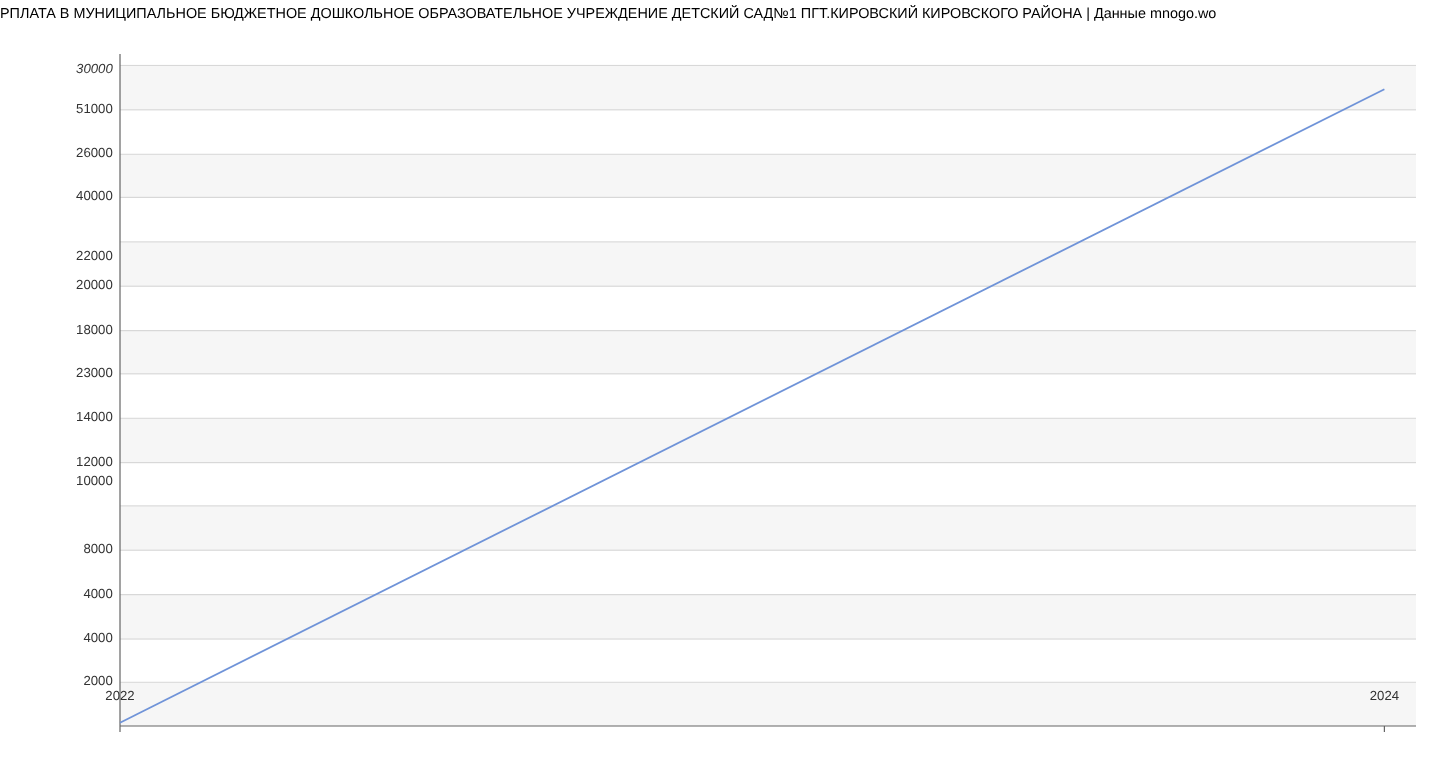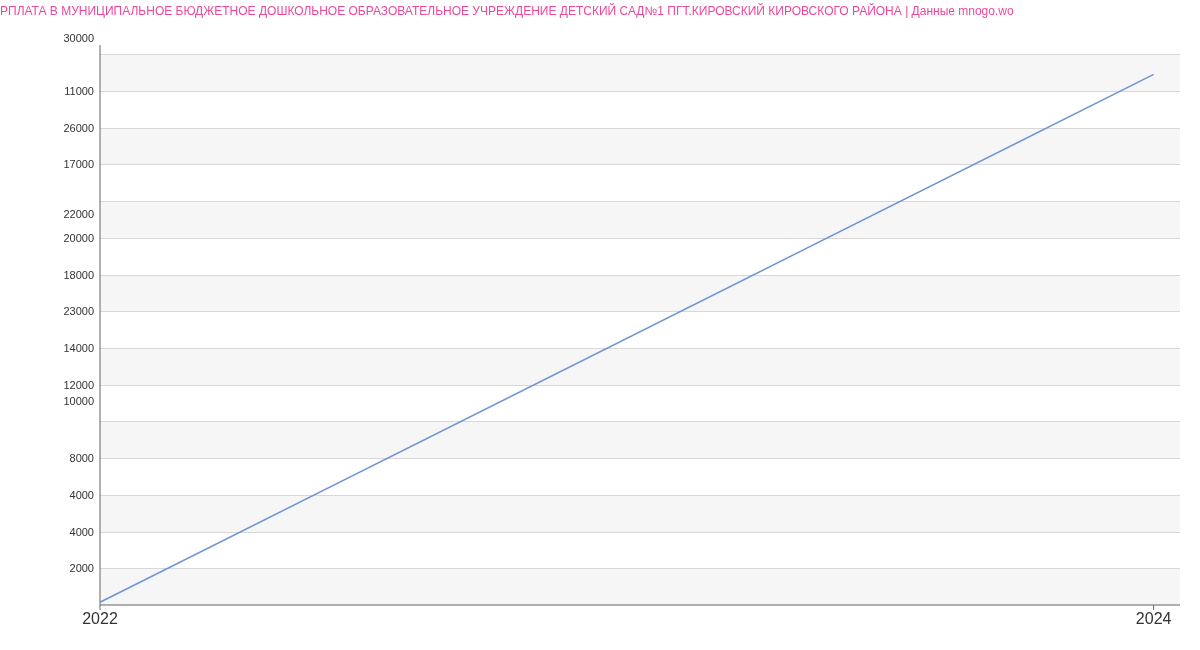--- a/index.html
+++ b/index.html
@@ -18,21 +18,21 @@
     width: 1200px;
     height: 650px;
   }
   .title {
     position: absolute;
     top: 4px;
     left: 0;
     width: 968px;
     text-align: center;
     font-size: 12px;
-    color: #ec4899;
+    color: #000000;
     white-space: nowrap;
   }
   .plot {
     position: absolute;
     left: 100px;
     top: 45px;
     width: 1080px;
     height: 560px;
     background: #f6f6f6;
   }
@@ -53,24 +53,24 @@
     position: absolute;
     right: 1106px;
     text-align: right;
     width: 90px;
     transform: translateY(-50%);
     color: #333;
     font-size: 11px;
   }
   .xtick {
     position: absolute;
-    top: 610px;
+    top: 574px;
     transform: translateX(-50%);
     color: #333;
-    font-size: 16px;
+    font-size: 11px;
   }
   svg.axes, svg.dataline {
     position: absolute;
     left: 100px;
     top: 45px;
     width: 1080px;
     height: 560px;
     overflow: visible;
   }
 </style>
@@ -125,23 +125,23 @@
       <div class="ytick" style="top: 531.557px;">4000</div>
       <div class="ytick" style="top: 494.836px;">4000</div>
       <div class="ytick" style="top: 458.115px;">8000</div>
       <div class="ytick" style="top: 401px;">10000</div>
       <div class="ytick" style="top: 384.672px;">12000</div>
       <div class="ytick" style="top: 347.951px;">14000</div>
       <div class="ytick" style="top: 311.23px;">23000</div>
       <div class="ytick" style="top: 274.508px;">18000</div>
       <div class="ytick" style="top: 237.787px;">20000</div>
       <div class="ytick" style="top: 201.066px; margin-top: 13px;">22000</div>
-      <div class="ytick" style="top: 164.344px;">17000</div>
+      <div class="ytick" style="top: 164.344px;">40000</div>
       <div class="ytick" style="top: 127.623px;">26000</div>
-      <div class="ytick" style="top: 90.9016px;">11000</div>
-      <div class="ytick" style="top: 38px;">30000</div>
+      <div class="ytick" style="top: 90.9016px;">51000</div>
+      <div class="ytick" style="top: 58px; font-style: italic;">30000</div>
     </div>
   <div id="xtick-labels">
       <div class="xtick" style="left: 100px;">2022</div>
       <div class="xtick" style="left: 1153.66px;">2024</div>
     </div>
 
 </div>
 
 </body></html>

